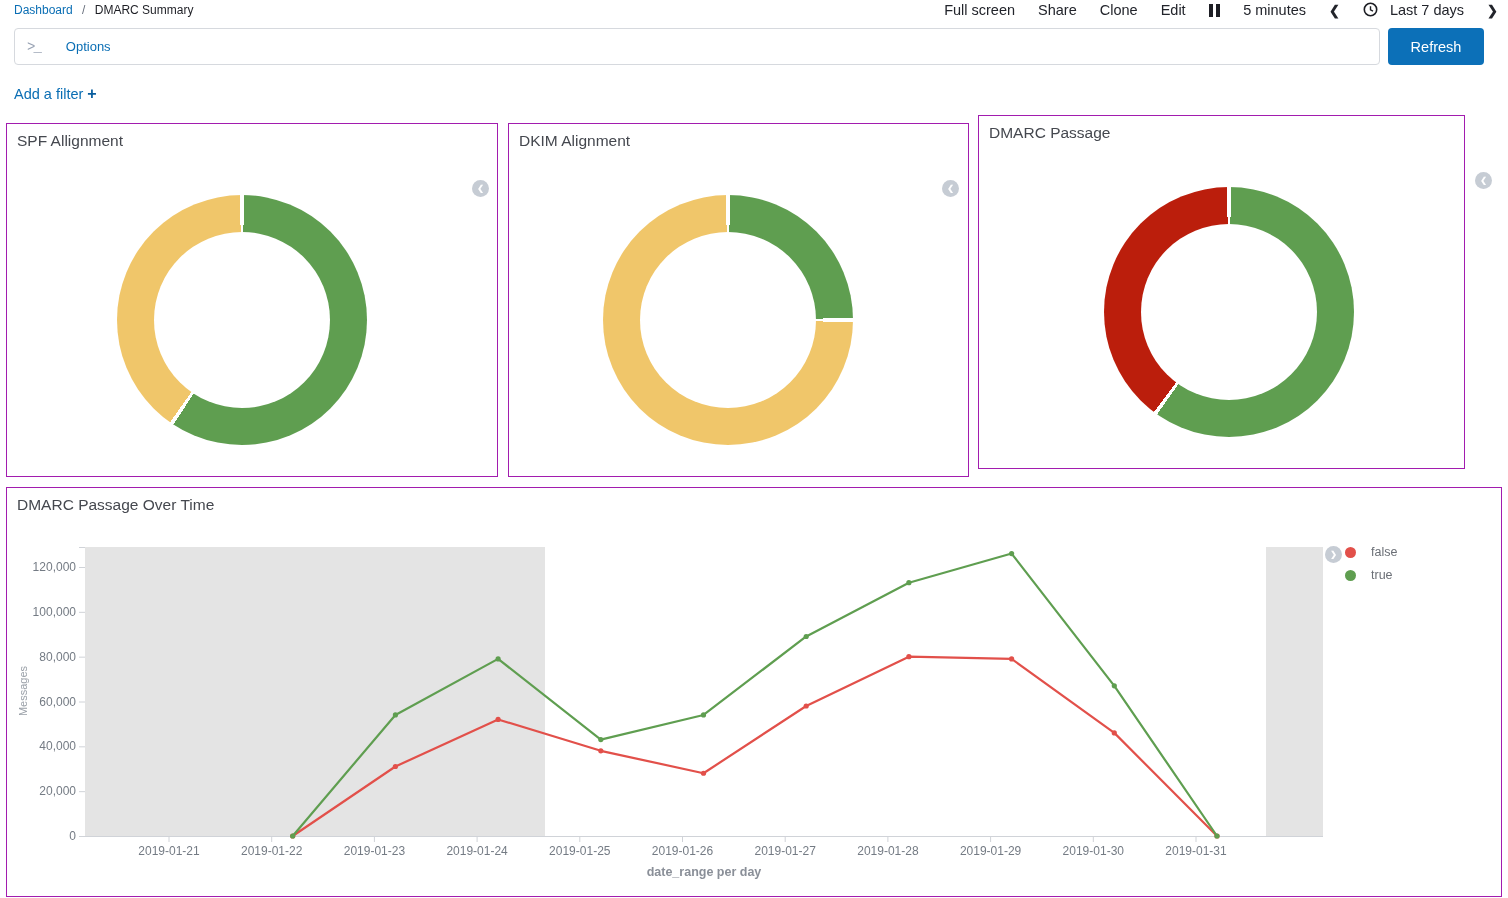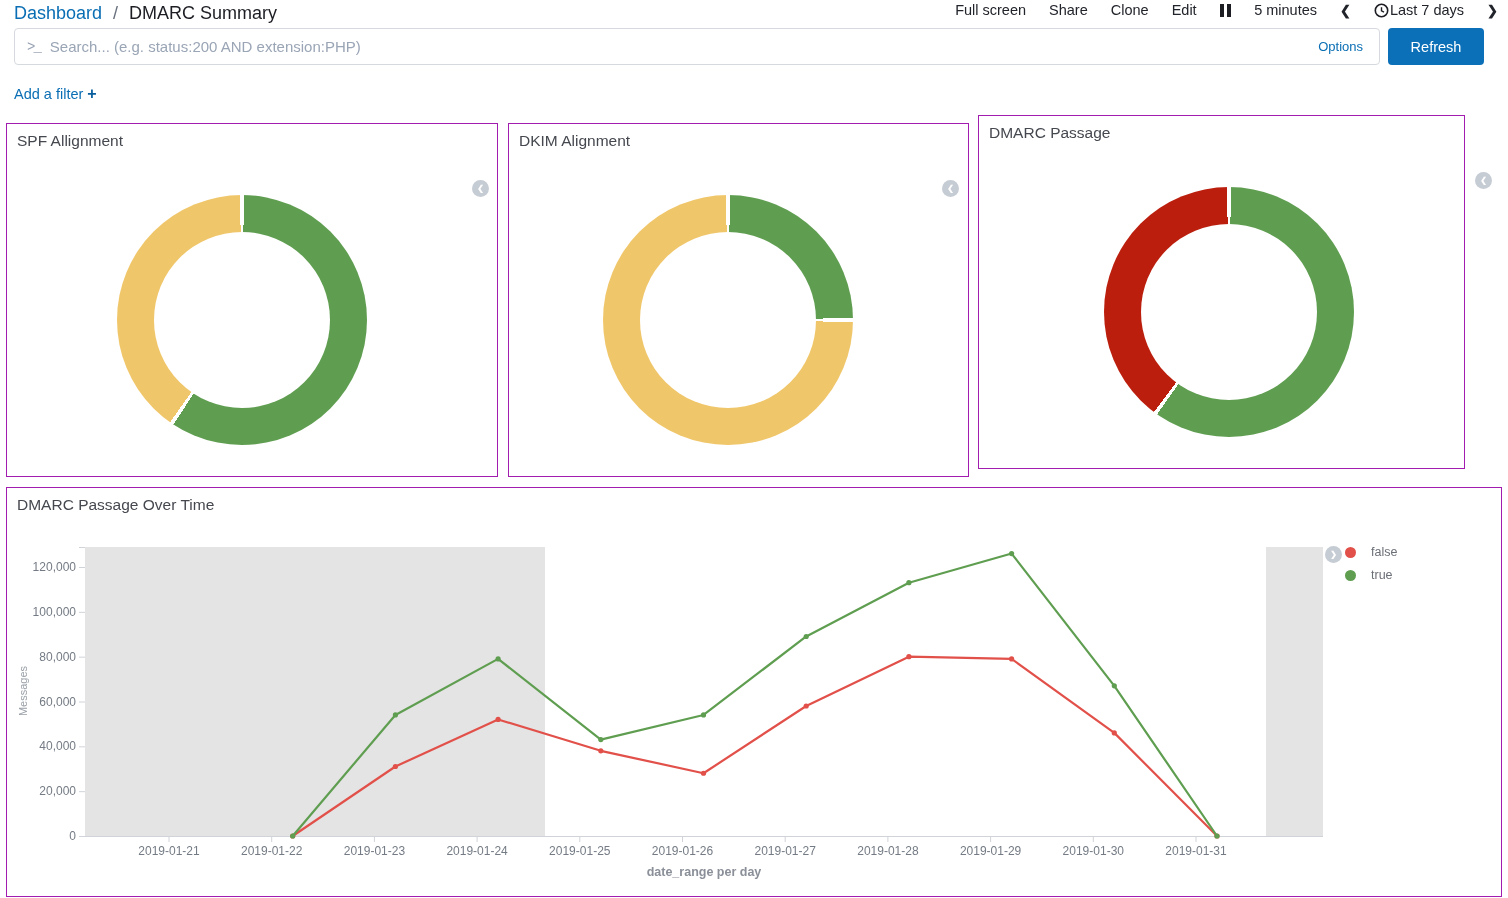--- a/index.html
+++ b/index.html
@@ -1,31 +1,31 @@
 <!DOCTYPE html>
 <html><head>
 <meta charset="utf-8">
 <style>
   * { margin:0; padding:0; box-sizing:border-box; }
   html,body { width:1508px; height:898px; background:#fff;
     font-family:"Liberation Sans", sans-serif; color:#1d1e24; overflow:hidden; position:relative; }
 
   
   .topnav { position:absolute; left:0; top:0; width:1508px; height:24px; }
-  .breadcrumb { position:absolute; left:14px; top:3px; font-size:18px; }
+  .breadcrumb { position:absolute; left:14px; top:3px; font-size:12px; }
   .breadcrumb a { color:#0a6eb4; text-decoration:none; cursor:pointer; }
   .breadcrumb .sep { color:#69707d; margin:0 6px; }
   .breadcrumb .current { color:#1d1e24; }
   .nav-right { position:absolute; right:10px; top:2px; display:flex; align-items:center; gap:23px;
     font-size:14.5px; color:#22242b; }
   .nav-item { cursor:pointer; }
   .pause-icon { display:inline-flex; gap:3.5px; cursor:pointer; }
   .pause-icon i { display:block; width:4px; height:13px; background:#1d1e24; }
   .chev { font-size:13px; font-weight:bold; cursor:pointer; }
-  .timepick { display:flex; align-items:center; gap:1px; cursor:pointer; }
+  .timepick { display:flex; align-items:flex-start; gap:12px; cursor:pointer; }
 
   
   .search-box { position:absolute; left:14px; top:28px; width:1366px; height:37px;
     border:1px solid #d6d9de; border-radius:4px; background:#fff; display:flex; align-items:center; }
   .prompt-glyph { font-family:"Liberation Mono", monospace; color:#98a2b3; font-size:14px;
     margin:0 10px 0 12px; letter-spacing:-2px; }
   .search-input { flex:1; border:none; outline:none; font-size:15px; color:#343741;
     font-family:"Liberation Sans", sans-serif; background:transparent; }
   .search-input::placeholder { color:#9aa5b5; }
   .options-link { color:#0a6eb4; font-size:13px; margin:0 16px; cursor:pointer; }
@@ -91,21 +91,20 @@
         <path d="M7.5 4.2 V7.8 L10 9.2" fill="none" stroke="#1d1e24" stroke-width="1.4"></path>
       </svg>
       <span>Last 7 days</span>
     </span>
     <span class="chev">❯</span>
   </div>
 </div>
 
 <div class="search-box">
   <span class="prompt-glyph">&gt;_</span>
-  <input class="search-input" type="text" placeholder="Search... (e.g. status:200 AND extension:PHP)" style="">
   <span class="options-link">Options</span>
 </div>
 <button class="refresh-btn">Refresh</button>
 
 <div class="filter-bar">
   <span>Add a filter</span><span class="plus">+</span>
 </div>
 
 <div class="panel" id="panel-spf">
   <div class="panel-title">SPF Allignment</div>

